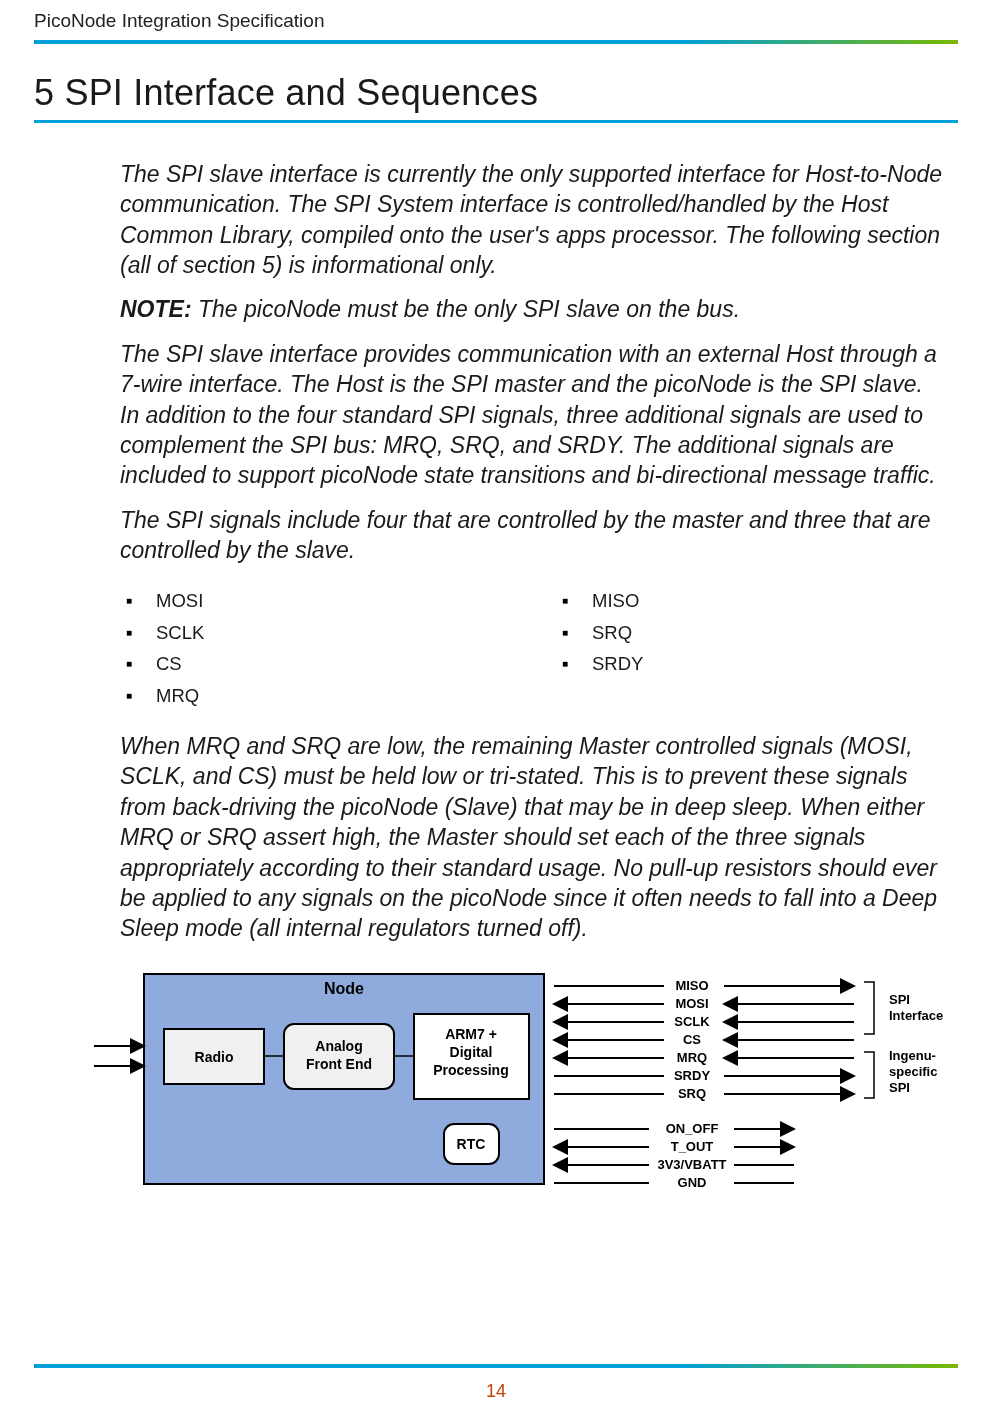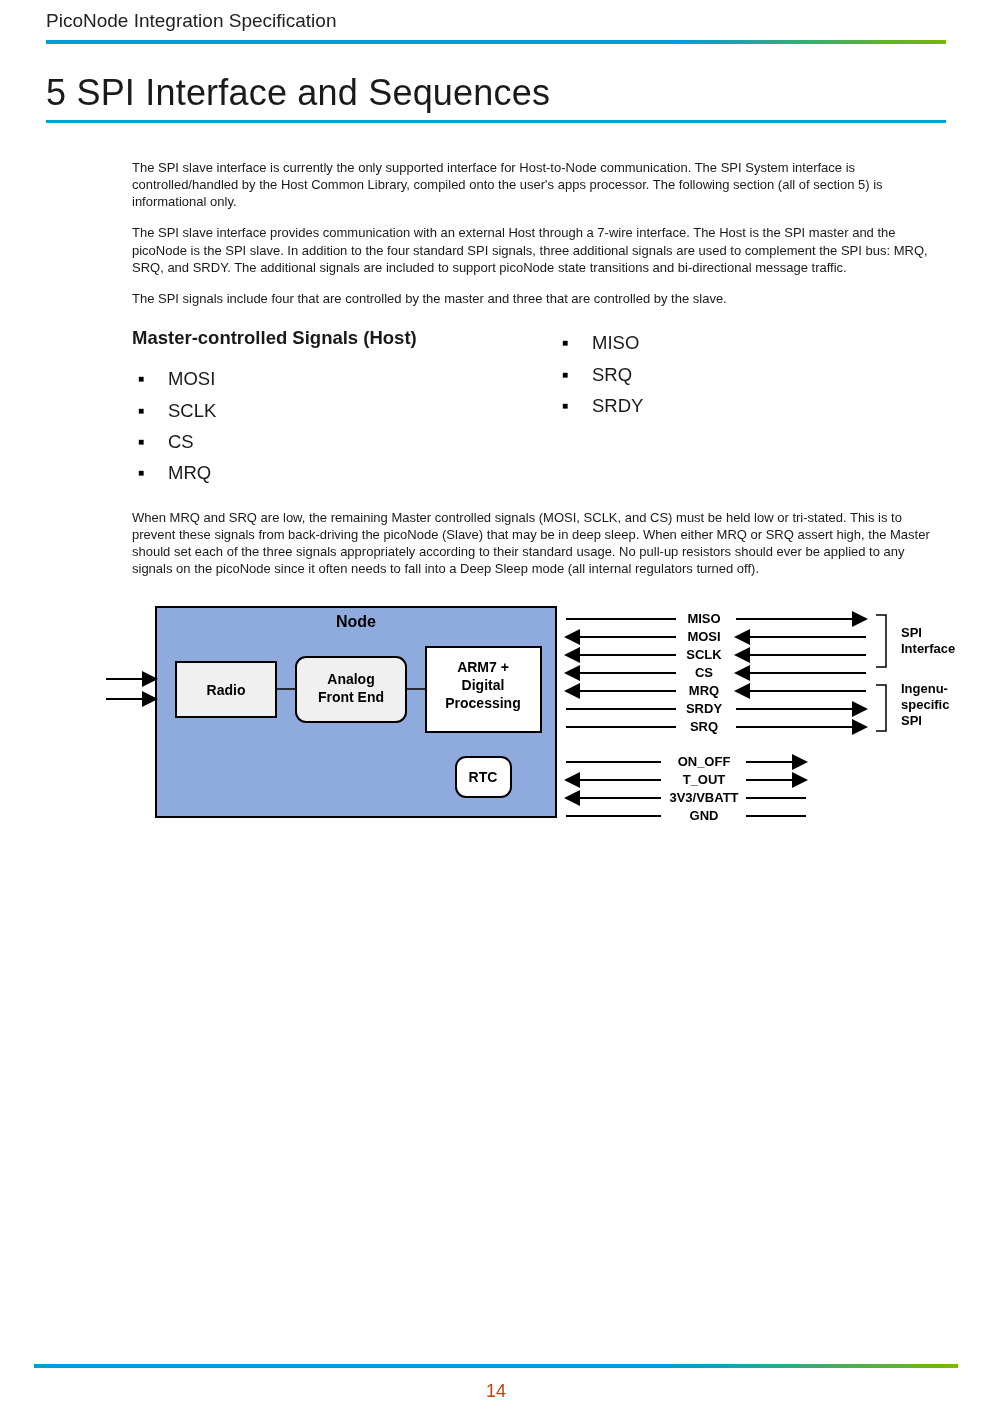--- a/index.html
+++ b/index.html
@@ -1,24 +1,24 @@
 <!DOCTYPE html>
 <html><head>
 <meta charset="utf-8">
 <style>
   @page { size: 992px 1424px; margin: 0; }
   html, body { margin: 0; padding: 0; width: 992px; height: 1424px; font-family: "Segoe UI", "Helvetica Neue", Arial, sans-serif; color: #1a1a1a; background: #fff; }
-  .page { width: 992px; height: 1424px; position: relative; box-sizing: border-box; padding: 0 46px; }
+  .page { width: 992px; height: 1424px; position: relative; box-sizing: border-box; padding: 0 34px; }
   .running-header { font-size: 19px; padding-top: 10px; padding-bottom: 8px; color: #222; }
   .rule-bar { height: 4px; background: linear-gradient(to right, #009fda 0%, #009fda 70%, #7ab800 100%); margin-bottom: 28px; }
   .h1 { font-size: 36px; font-weight: 400; margin: 5px 0 6px 0; letter-spacing: 0.2px; }
   .h1-underline { height: 3px; background: #009fda; margin-bottom: 36px; }
   .h2 { font-size: 28px; font-weight: 400; margin: 0 0 12px 0; }
   .body-block { margin-left: 86px; margin-right: 6px; }
-  .para { font-size: 13px; line-height: 1.32; margin: 0 8px 14px 0; }
+  .para { font-size: 23px; line-height: 1.32; margin: 0 8px 14px 0; font-style: italic; }
   .note-label { font-weight: 700; }
   .cols { display: flex; gap: 40px; margin-top: 20px; margin-bottom: 20px; }
   .col { flex: 1; }
   .col-head { font-weight: 700; font-size: 18.5px; margin-bottom: 14px; }
   ul.sq { list-style: none; padding: 0; margin: 0; }
   ul.sq li { font-size: 18.5px; line-height: 1.7; padding-left: 36px; position: relative; }
   ul.sq li::before { content: "■"; font-size: 10px; position: absolute; left: 6px; top: 7px; color: #000; }
   .diagram { margin-top: 20px; margin-left: 60px; }
   .footer-bar { position: absolute; left: 34px; right: 34px; bottom: 56px; height: 4px; background: linear-gradient(to right, #009fda 0%, #009fda 70%, #7ab800 100%); }
   .page-num { position: absolute; left: 0; right: 0; bottom: 22px; text-align: center; color: #c2410c; font-size: 18px; }
@@ -29,26 +29,28 @@
 <div class="page">
   <div class="running-header">PicoNode Integration Specification</div>
   <div class="rule-bar"></div>
 
   <h1 class="h1">5 SPI Interface and Sequences</h1>
   <div class="h1-underline"></div>
 
 
   <div class="body-block">
     <p class="para">The SPI slave interface is currently the only supported interface for Host-to-Node communication. The SPI System interface is controlled/handled by the Host Common Library, compiled onto the user's apps processor. The following section (all of section 5) is informational only.</p>
+    <p class="para">
+      <span class="note-label">NOTE:</span><span>  The picoNode must be the only SPI slave on the bus.</span>
+    </p>
     <p class="para">The SPI slave interface provides communication with an external Host through a 7-wire interface. The Host is the SPI master and the picoNode is the SPI slave. In addition to the four standard SPI signals, three additional signals are used to complement the SPI bus: MRQ, SRQ, and SRDY. The additional signals are included to support picoNode state transitions and bi-directional message traffic.</p>
     <p class="para">The SPI signals include four that are controlled by the master and three that are controlled by the slave.</p>
 
     <div class="cols">
       <div class="col">
-        <div class="col-head">Master-controlled Signals (Host)</div>
         <ul class="sq">
           <li>MOSI</li>
           <li>SCLK</li>
           <li>CS</li>
           <li>MRQ</li>
         </ul>
       </div>
       <div class="col">
         <ul class="sq">
           <li>MISO</li>

